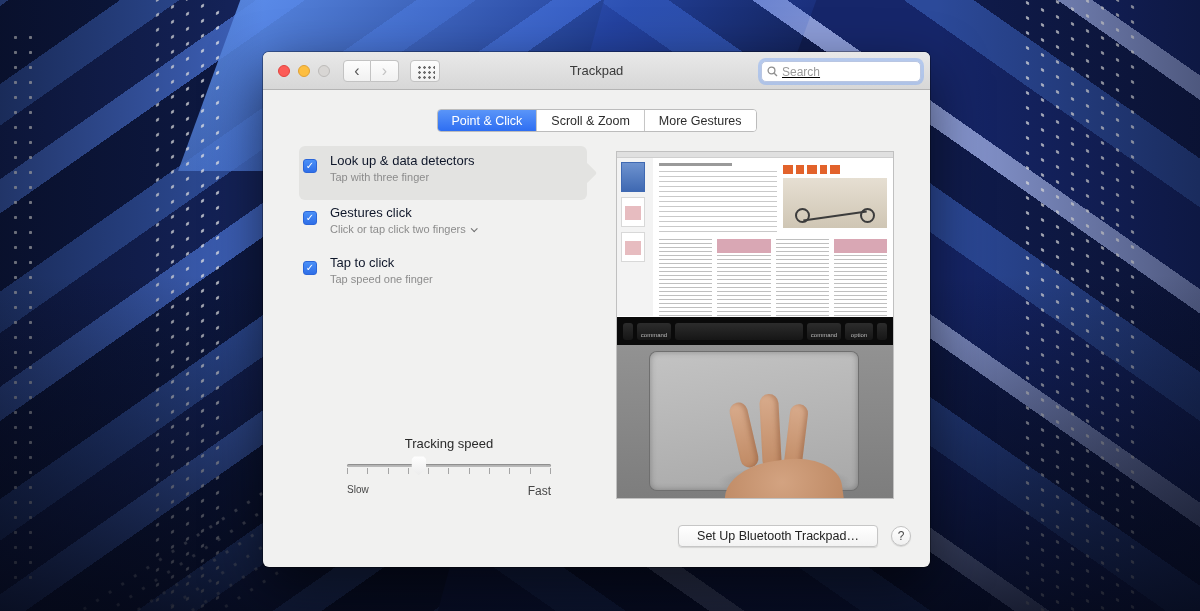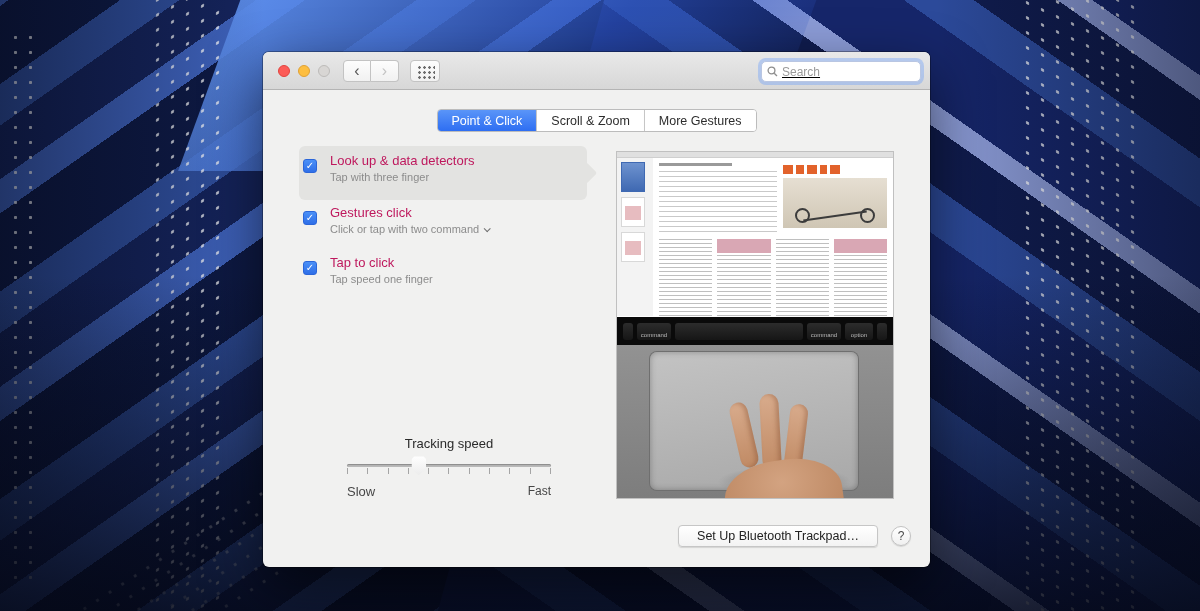--- a/index.html
+++ b/index.html
@@ -80,38 +80,38 @@
         background:#e3e3e1; border-radius:6px; }
   .callout-tip { position:absolute; right:-7px; top:50%; width:15px; height:15px;
         background:#e3e3e1; transform:translateY(-50%) rotate(45deg); border-radius:2px; }
 
   .row { position:absolute; left:40px; display:flex; align-items:flex-start; }
   .r1 { top:100px; } .r2 { top:152px; } .r3 { top:202px; }
   .checkbox { width:14px; height:14px; margin-top:7px; border-radius:3px;
         background:linear-gradient(#4a90f7,#2f6fe8); border:1px solid #2b66d9;
         color:#fff; font-size:10px; line-height:12px; text-align:center; font-weight:bold; }
   .row-text { margin-left:13px; }
-  .item-title { font-size:13px; color:#be185d; line-height:17px; }
+  .item-title { font-size:13px; color:#0f172a; line-height:17px; }
   .item-sub { font-size:11px; color:#8c8c8c; margin-top:2px; display:flex; align-items:center; gap:5px; }
   .chev { width:5px; height:5px; border-right:1.5px solid #6f6f6f; border-bottom:1.5px solid #6f6f6f;
         transform:rotate(45deg) translateY(-1px); }
 
   
   .tracking-label { position:absolute; left:84px; top:384px; width:204px; text-align:center;
         font-size:13px; color:#2a2a2a; }
   .slider { position:absolute; left:84px; top:404px; width:204px; height:26px; }
   .slider-track { position:absolute; left:0; right:0; top:8px; height:3px; background:#b9b9b9;
         border-radius:2px; box-shadow:inset 0 1px 1px rgba(0,0,0,.25); }
   .slider-ticks { position:absolute; left:0; right:0; top:12px; display:flex; justify-content:space-between; }
   .tick { width:1px; height:6px; background:#a5a5a5; }
   .slider-thumb { position:absolute; top:0; width:17px; height:19px; margin-left:-8px;
         background:linear-gradient(#ffffff,#ececec);
         clip-path:polygon(50% 100%,8% 64%,8% 16%,22% 3%,78% 3%,92% 16%,92% 64%);
         filter:drop-shadow(0 1px 1px rgba(0,0,0,.45)); }
-  .slider-min { position:absolute; left:84px; top:432px; font-size:13px; color:#464646; }
+  .slider-min { position:absolute; left:84px; top:432px; font-size:10px; color:#464646; }
   .slider-max { position:absolute; left:258px; top:432px; width:30px; text-align:right;
         font-size:12px; color:#464646; }
 
   
   .preview { position:absolute; left:354px; top:100px; width:276px; height:346px; overflow:hidden;
         box-shadow:0 0 0 1px rgba(0,0,0,.2); background:#fff; }
   .pv-screen { height:165px; background:#fff; overflow:hidden; }
   .pv-menubar { height:6px; background:#e0e0e0; border-bottom:1px solid #cfcfcf; }
   .pv-body { display:flex; height:158px; }
   .pv-side { width:36px; background:#f3f3f3; padding:4px; }
@@ -196,20 +196,21 @@
         </div>
         <div class="nav-btn nav-fwd">
           <span>›</span>
         </div>
       </div>
 
       <div class="grid-btn">
         <div class="grid-icon"></div>
       </div>
 
+      <div class="win-title">Trackpad</div>
 
       <div class="search">
         <svg width="11" height="11" viewBox="0 0 11 11">
           <circle cx="4.5" cy="4.5" r="3.4" fill="none" stroke="#8e8e8e" stroke-width="1.3"></circle>
           <line x1="7.2" y1="7.2" x2="10" y2="10" stroke="#8e8e8e" stroke-width="1.3"></line>
         </svg>
         <input type="text" placeholder="Search" style="">
       </div>
     </div>
 
@@ -235,21 +236,21 @@
       </div>
     </div>
 
     <div class="row r2">
       <div class="checkbox">
         <span>✓</span>
       </div>
       <div class="row-text">
         <div class="item-title">Gestures click</div>
         <div class="item-sub">
-          <span>Click or tap with two command</span>
+          <span>Click or tap click two fingers</span>
           <span class="chev"></span>
         </div>
       </div>
     </div>
 
     <div class="row r3">
       <div class="checkbox">
         <span>✓</span>
       </div>
       <div class="row-text">

